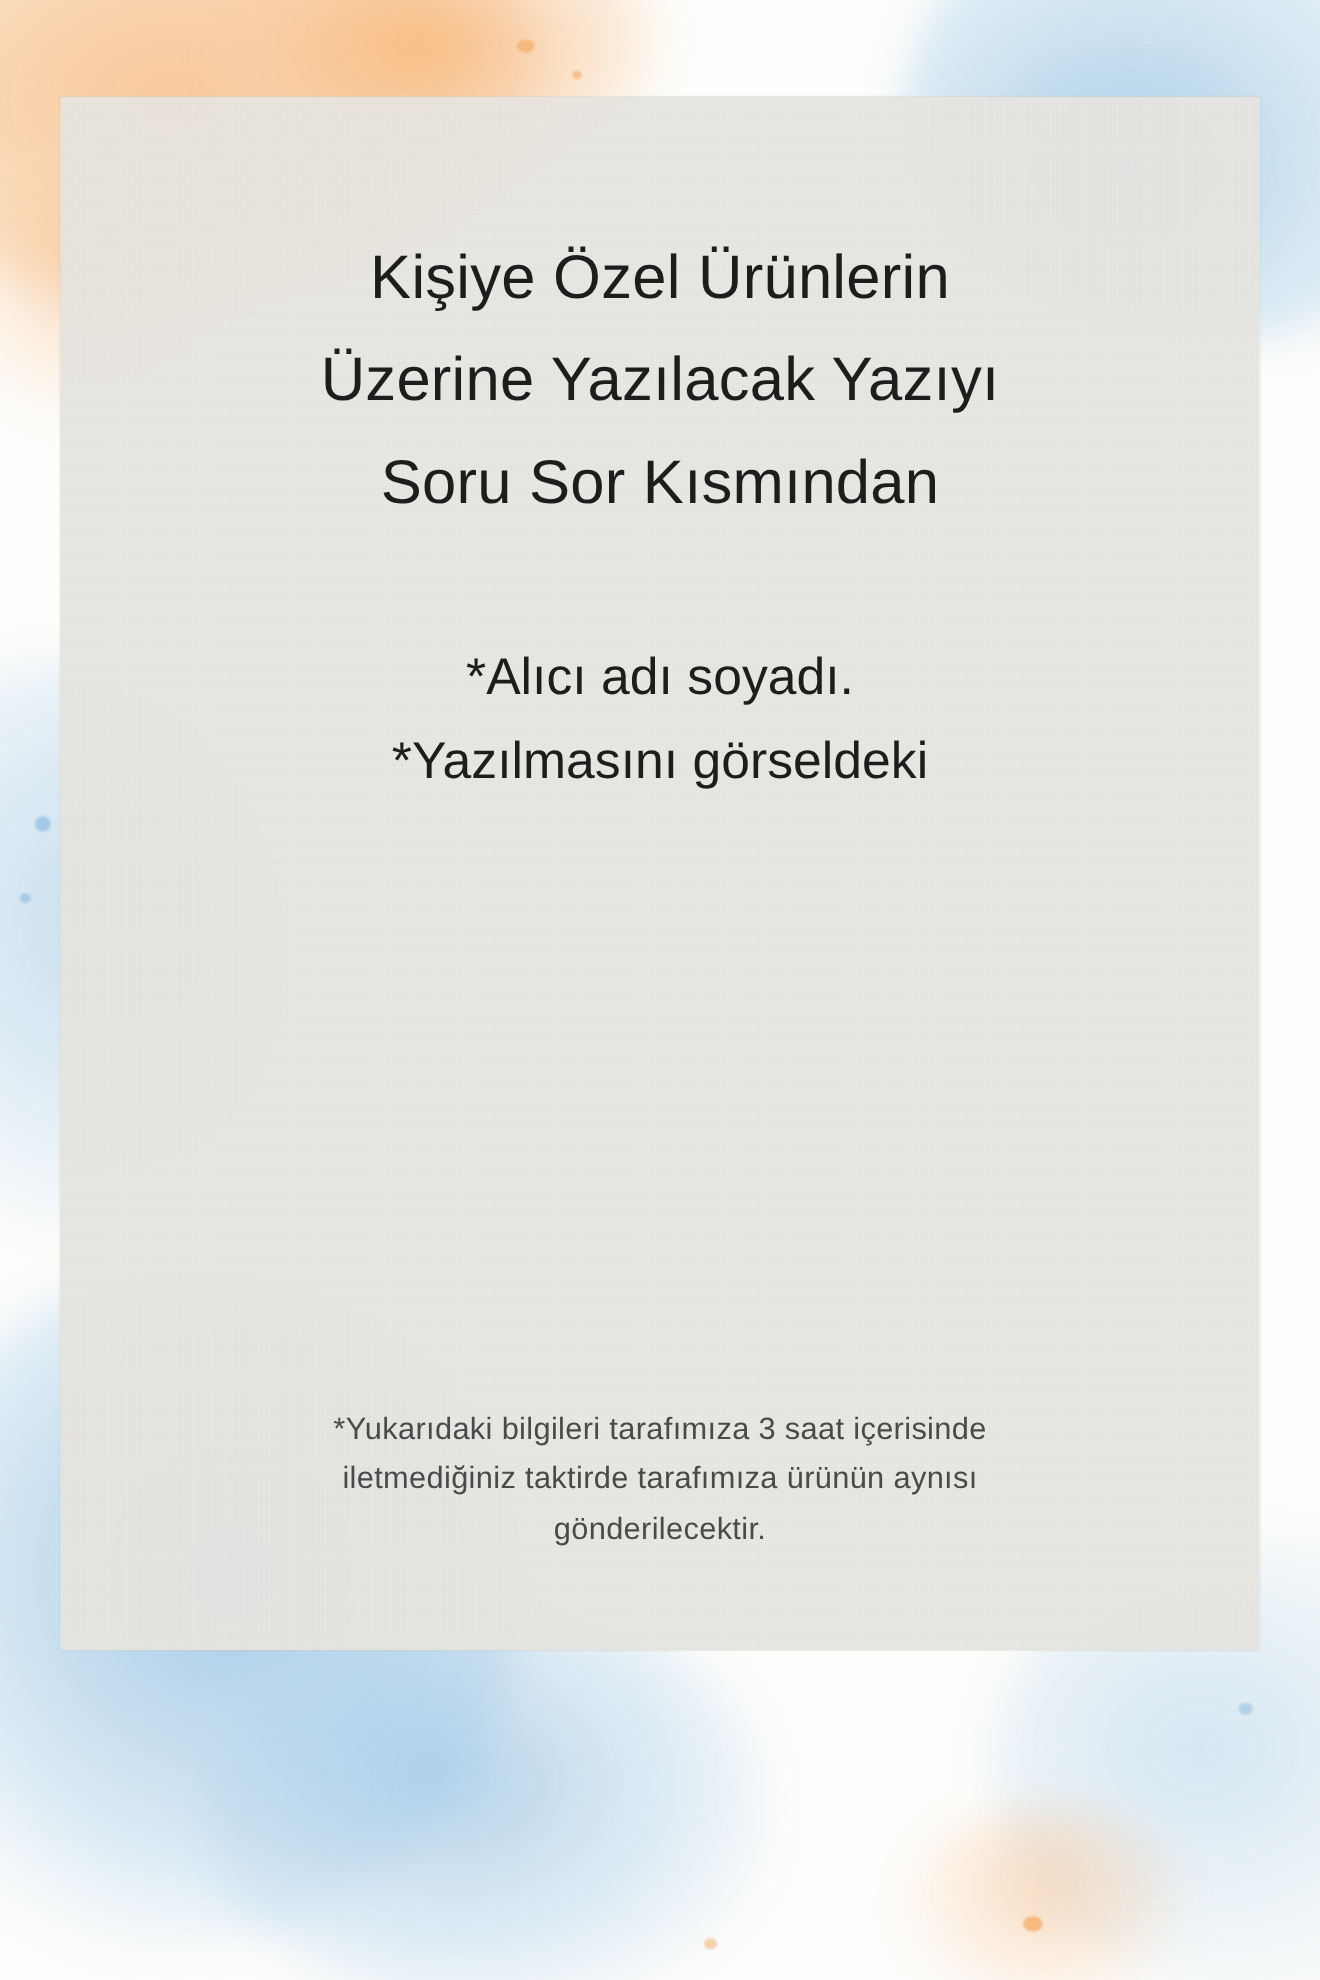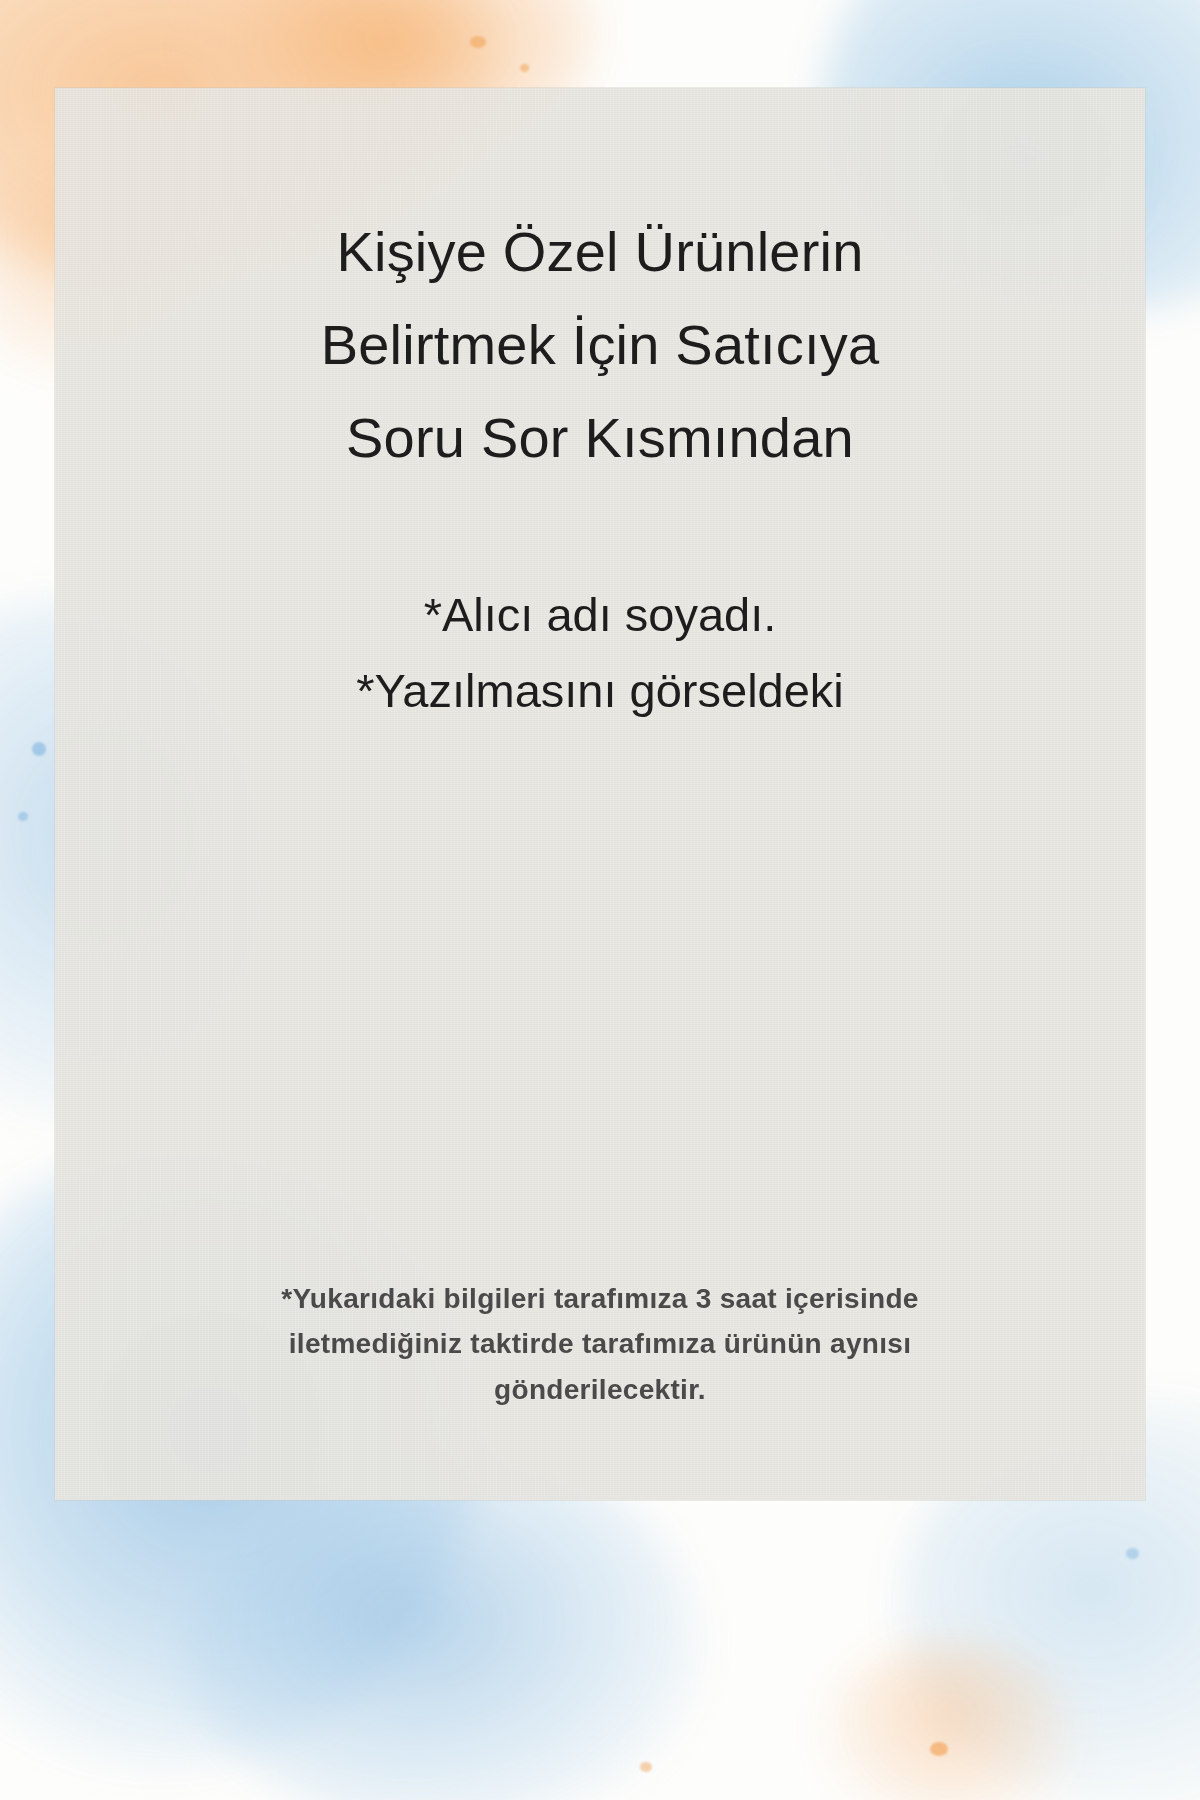--- a/index.html
+++ b/index.html
@@ -188,21 +188,20 @@
     left: 50px;
     right: 50px;
     bottom: 88px;
     font-size: 28px;
     line-height: 1.62;
     color: #4a4a4a;
     letter-spacing: 0.3px;
   }
   .footnote .line {
     display: block;
-    font-weight: bold;
   }
 </style>
 </head>
 <body>
 
 <div class="poster">
 
   <div class="bg-layer">
     <div class="blob blob-orange-1"></div>
     <div class="blob blob-orange-2"></div>
@@ -224,21 +223,21 @@
     <div class="speck" style="left:1126px; top:1548px; width:13px; height:11px; background:rgba(150,193,227,0.6);"></div>
   </div>
 
   <div class="card">
     <div class="card-grain"></div>
 
     <div class="content">
 
       <div class="headline">
         <span class="line">Kişiye Özel Ürünlerin</span>
-        <span class="line">Belirtmek İçin Satıcıya</span>
+        <span class="line">Üzerine Yazılacak Yazıyı</span>
         <span class="line">Soru Sor Kısmından</span>
       </div>
 
       <div class="details">
         <span class="line">*Alıcı adı soyadı.</span>
         <span class="line">*Yazılmasını görseldeki</span>
       </div>
 
       <div class="footnote">
         <span class="line">*Yukarıdaki bilgileri tarafımıza 3 saat içerisinde</span>

